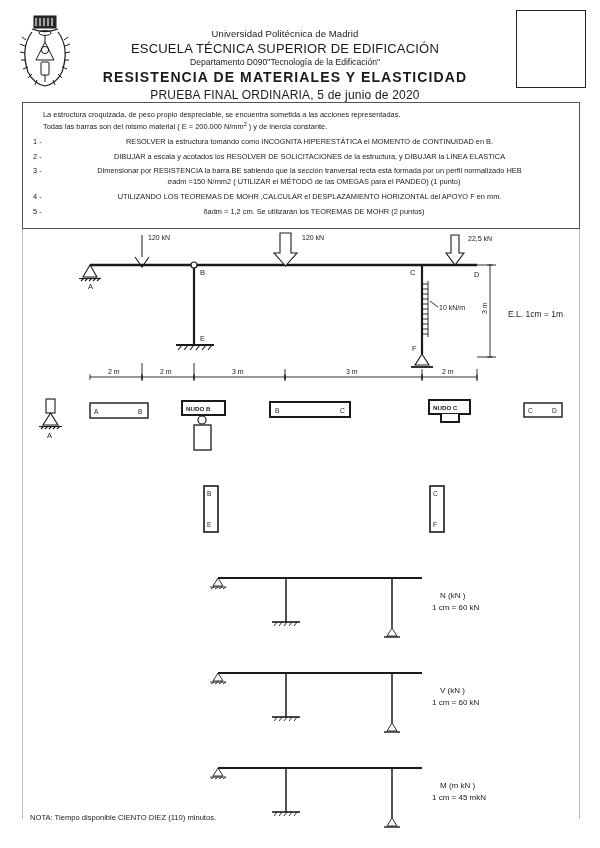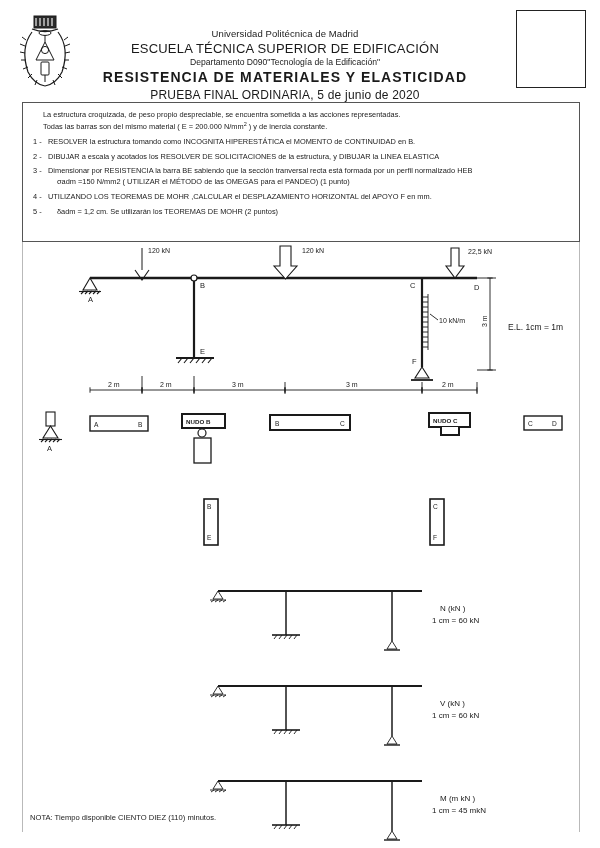--- a/index.html
+++ b/index.html
@@ -48,29 +48,29 @@
     top: 10px;
     width: 70px;
     height: 78px;
     border: 1.2px solid #222;
   }
 
   
   .statement {
     margin: 6px 20px 0 22px;
     border: 1px solid #555;
-    padding: 7px 8px 20px 10px;
+    padding: 7px 8px 7px 10px;
     font-size: 7.4px;
     line-height: 1.45;
   }
   .st-intro { margin-left: 10px; margin-bottom: 4px; }
   .st-intro div { white-space: nowrap; }
   .st-item { display: flex; margin-bottom: 4px; }
   .st-num { width: 15px; flex: none; }
-  .st-body { flex: 1; }
+  .st-body { flex: 1; text-align: center; }
   .st-body .ln { display: block; }
   .st-ind { padding-left: 9px; }
   sup { font-size: 5.5px; vertical-align: super; }
 
   
   .sheet {
     position: relative;
     margin: 0 20px 0 22px;
     height: 590px;
   }

